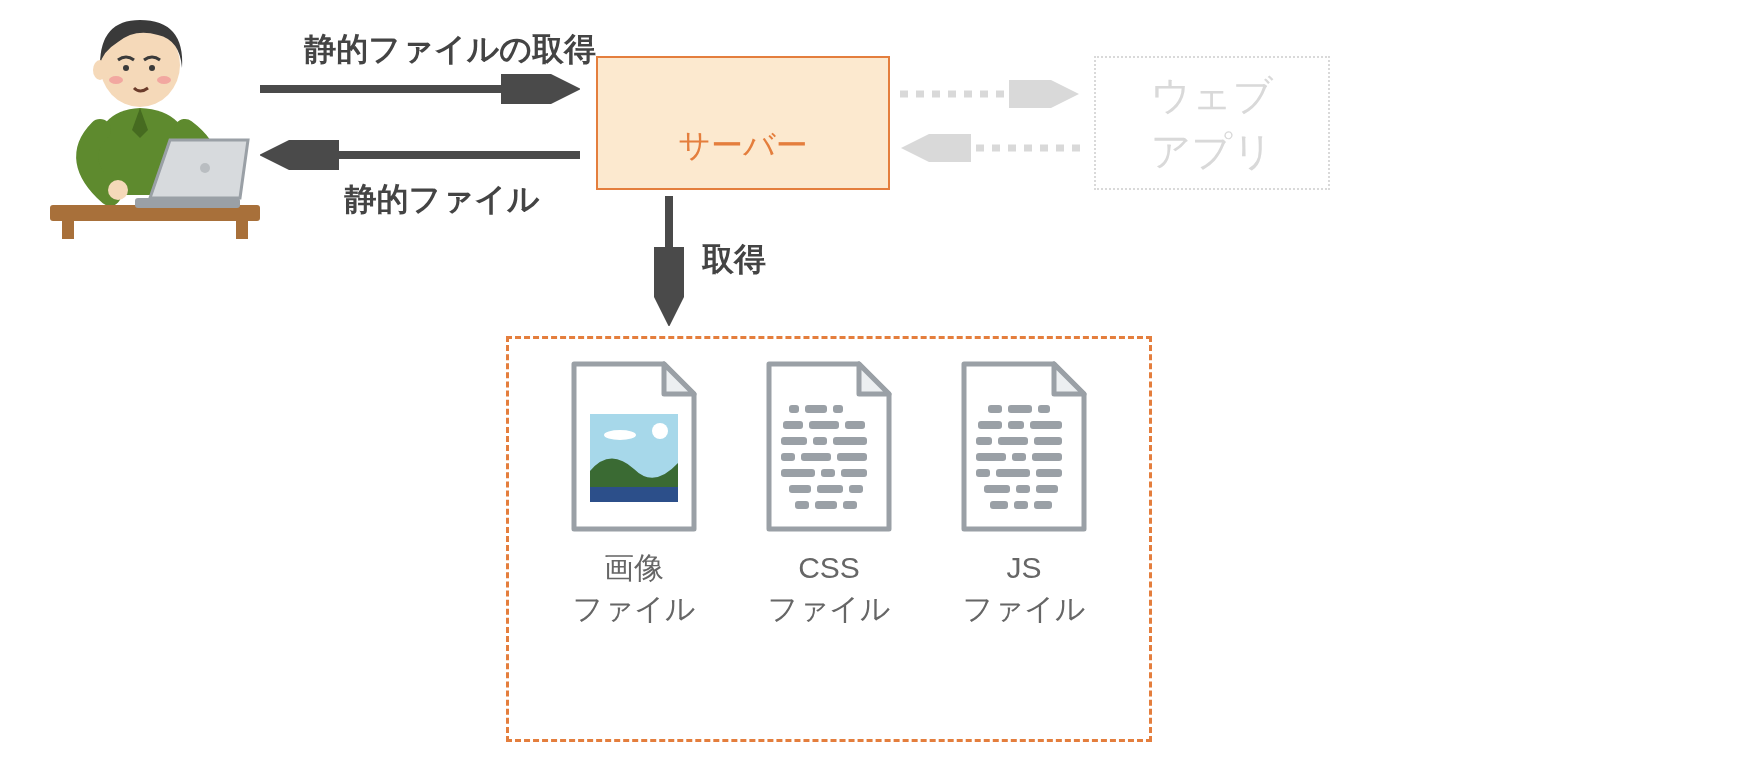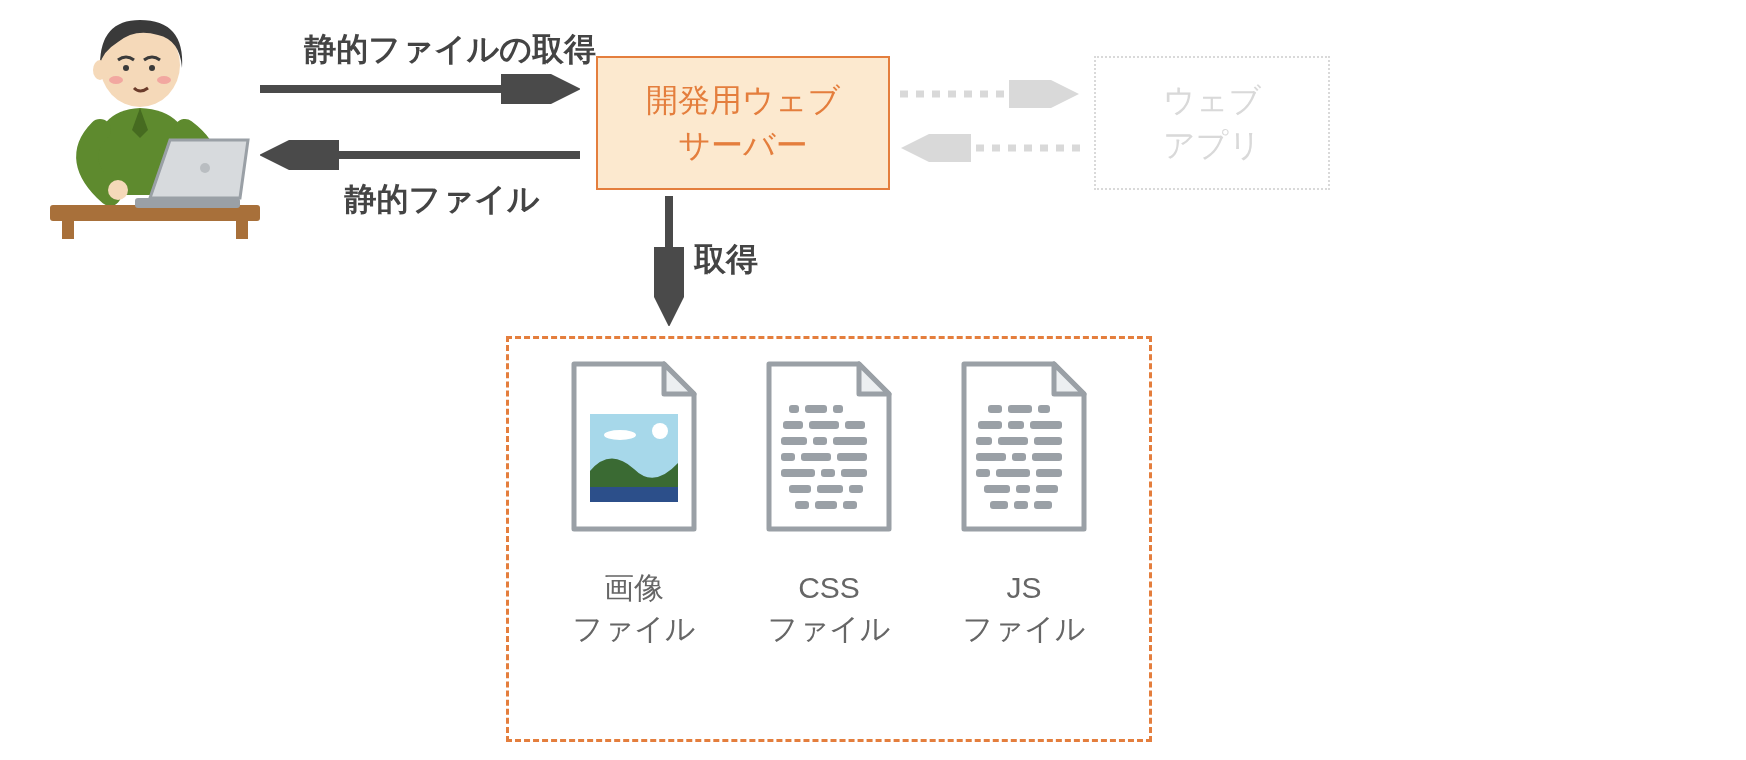--- a/index.html
+++ b/index.html
@@ -14,37 +14,37 @@
   .server-box {
     left: 596px; top: 56px; width: 290px; height: 130px;
     background: #fce9cf; border: 2px solid #e47e3d;
     display: flex; align-items: center; justify-content: center;
     text-align: center; font-size: 32px; color: #e47e3d; line-height: 1.4;
   }
   .webapp-box {
     left: 1094px; top: 56px; width: 232px; height: 130px;
     border: 2px dotted #d9d9d9; color: #d9d9d9;
     display: flex; align-items: center; justify-content: center;
-    text-align: center; font-size: 32px; line-height: 1.4;
+    text-align: center; font-size: 40px; line-height: 1.4;
   }
   .files-box {
     left: 506px; top: 336px; width: 640px; height: 400px;
     border: 3px dashed #e47e3d;
   }
 
   
   .lbl { font-size: 32px; color: #444; text-align: center; font-weight: bold; }
 
   
   .user { left: 40px; top: 10px; width: 230px; }
 
   
   .file-col { display: inline-flex; flex-direction: column; align-items: center; gap: 10px; }
   .file-row { position: absolute; left: 0; top: 20px; width: 100%; display: flex; justify-content: space-evenly; }
-  .file-label { font-size: 30px; color: #666; line-height: 1.35; text-align: center; margin-top: 24px; }
+  .file-label { font-size: 30px; color: #666; line-height: 1.35; text-align: center; margin-top: 4px; }
 
   .doc-icon { width: 140px; height: 175px; }
 </style>
 </head>
 <body>
 
 <div class="abs user">
   <svg viewBox="0 0 230 230" width="230" height="230">
 
     <ellipse cx="100" cy="55" rx="40" ry="42" fill="#f5d9b9"></ellipse>
@@ -97,21 +97,21 @@
       <marker id="ah2" markerWidth="10" markerHeight="10" refX="8" refY="5" orient="auto">
     <path d="M0 0 L10 5 L0 10 Z" fill="#4a4a4a"></path>
       </marker>
     </defs>
   <line x1="320" y1="15" x2="15" y2="15" stroke="#4a4a4a" stroke-width="8" marker-end="url(#ah2)"></line>
 </svg>
 <div class="abs lbl" style="left:332px; top:178px; width:220px;">静的ファイル</div>
 
 <div class="abs server-box">
   <div>
-    <span>開発用ウェブ</span><br>
+    <br>
     <span>サーバー</span>
   </div>
 </div>
 
 <svg class="abs" style="left:900px; top:80px;" width="180" height="28">
   <defs>
       <marker id="ahg1" markerWidth="10" markerHeight="10" refX="8" refY="5" orient="auto">
     <path d="M0 0 L10 5 L0 10 Z" fill="#d9d9d9"></path>
       </marker>
     </defs>
@@ -134,21 +134,21 @@
 </div>
 
 <svg class="abs" style="left:654px; top:196px;" width="30" height="130">
   <defs>
       <marker id="ah3" markerWidth="10" markerHeight="10" refX="8" refY="5" orient="auto">
     <path d="M0 0 L10 5 L0 10 Z" fill="#4a4a4a"></path>
       </marker>
     </defs>
   <line x1="15" y1="0" x2="15" y2="115" stroke="#4a4a4a" stroke-width="8" marker-end="url(#ah3)"></line>
 </svg>
-<div class="abs lbl" style="left:694px; top:238px; width:80px; text-align:left;">取得</div>
+<div class="abs lbl" style="left:694px; top:238px; width:80px; text-align:center;">取得</div>
 
 <div class="abs files-box">
   <div class="file-row">
 
     <div class="file-col">
       <svg class="doc-icon" viewBox="0 0 140 175">
         <path d="M10 5 H100 L130 35 V170 H10 Z" fill="#fff" stroke="#9aa0a6" stroke-width="5" stroke-linejoin="round"></path>
         <path d="M100 5 V35 H130 Z" fill="#eceff1" stroke="#9aa0a6" stroke-width="5" stroke-linejoin="round"></path>
         <rect x="26" y="55" width="88" height="88" fill="#a7d8ea"></rect>
         <circle cx="96" cy="72" r="8" fill="#fff"></circle>

